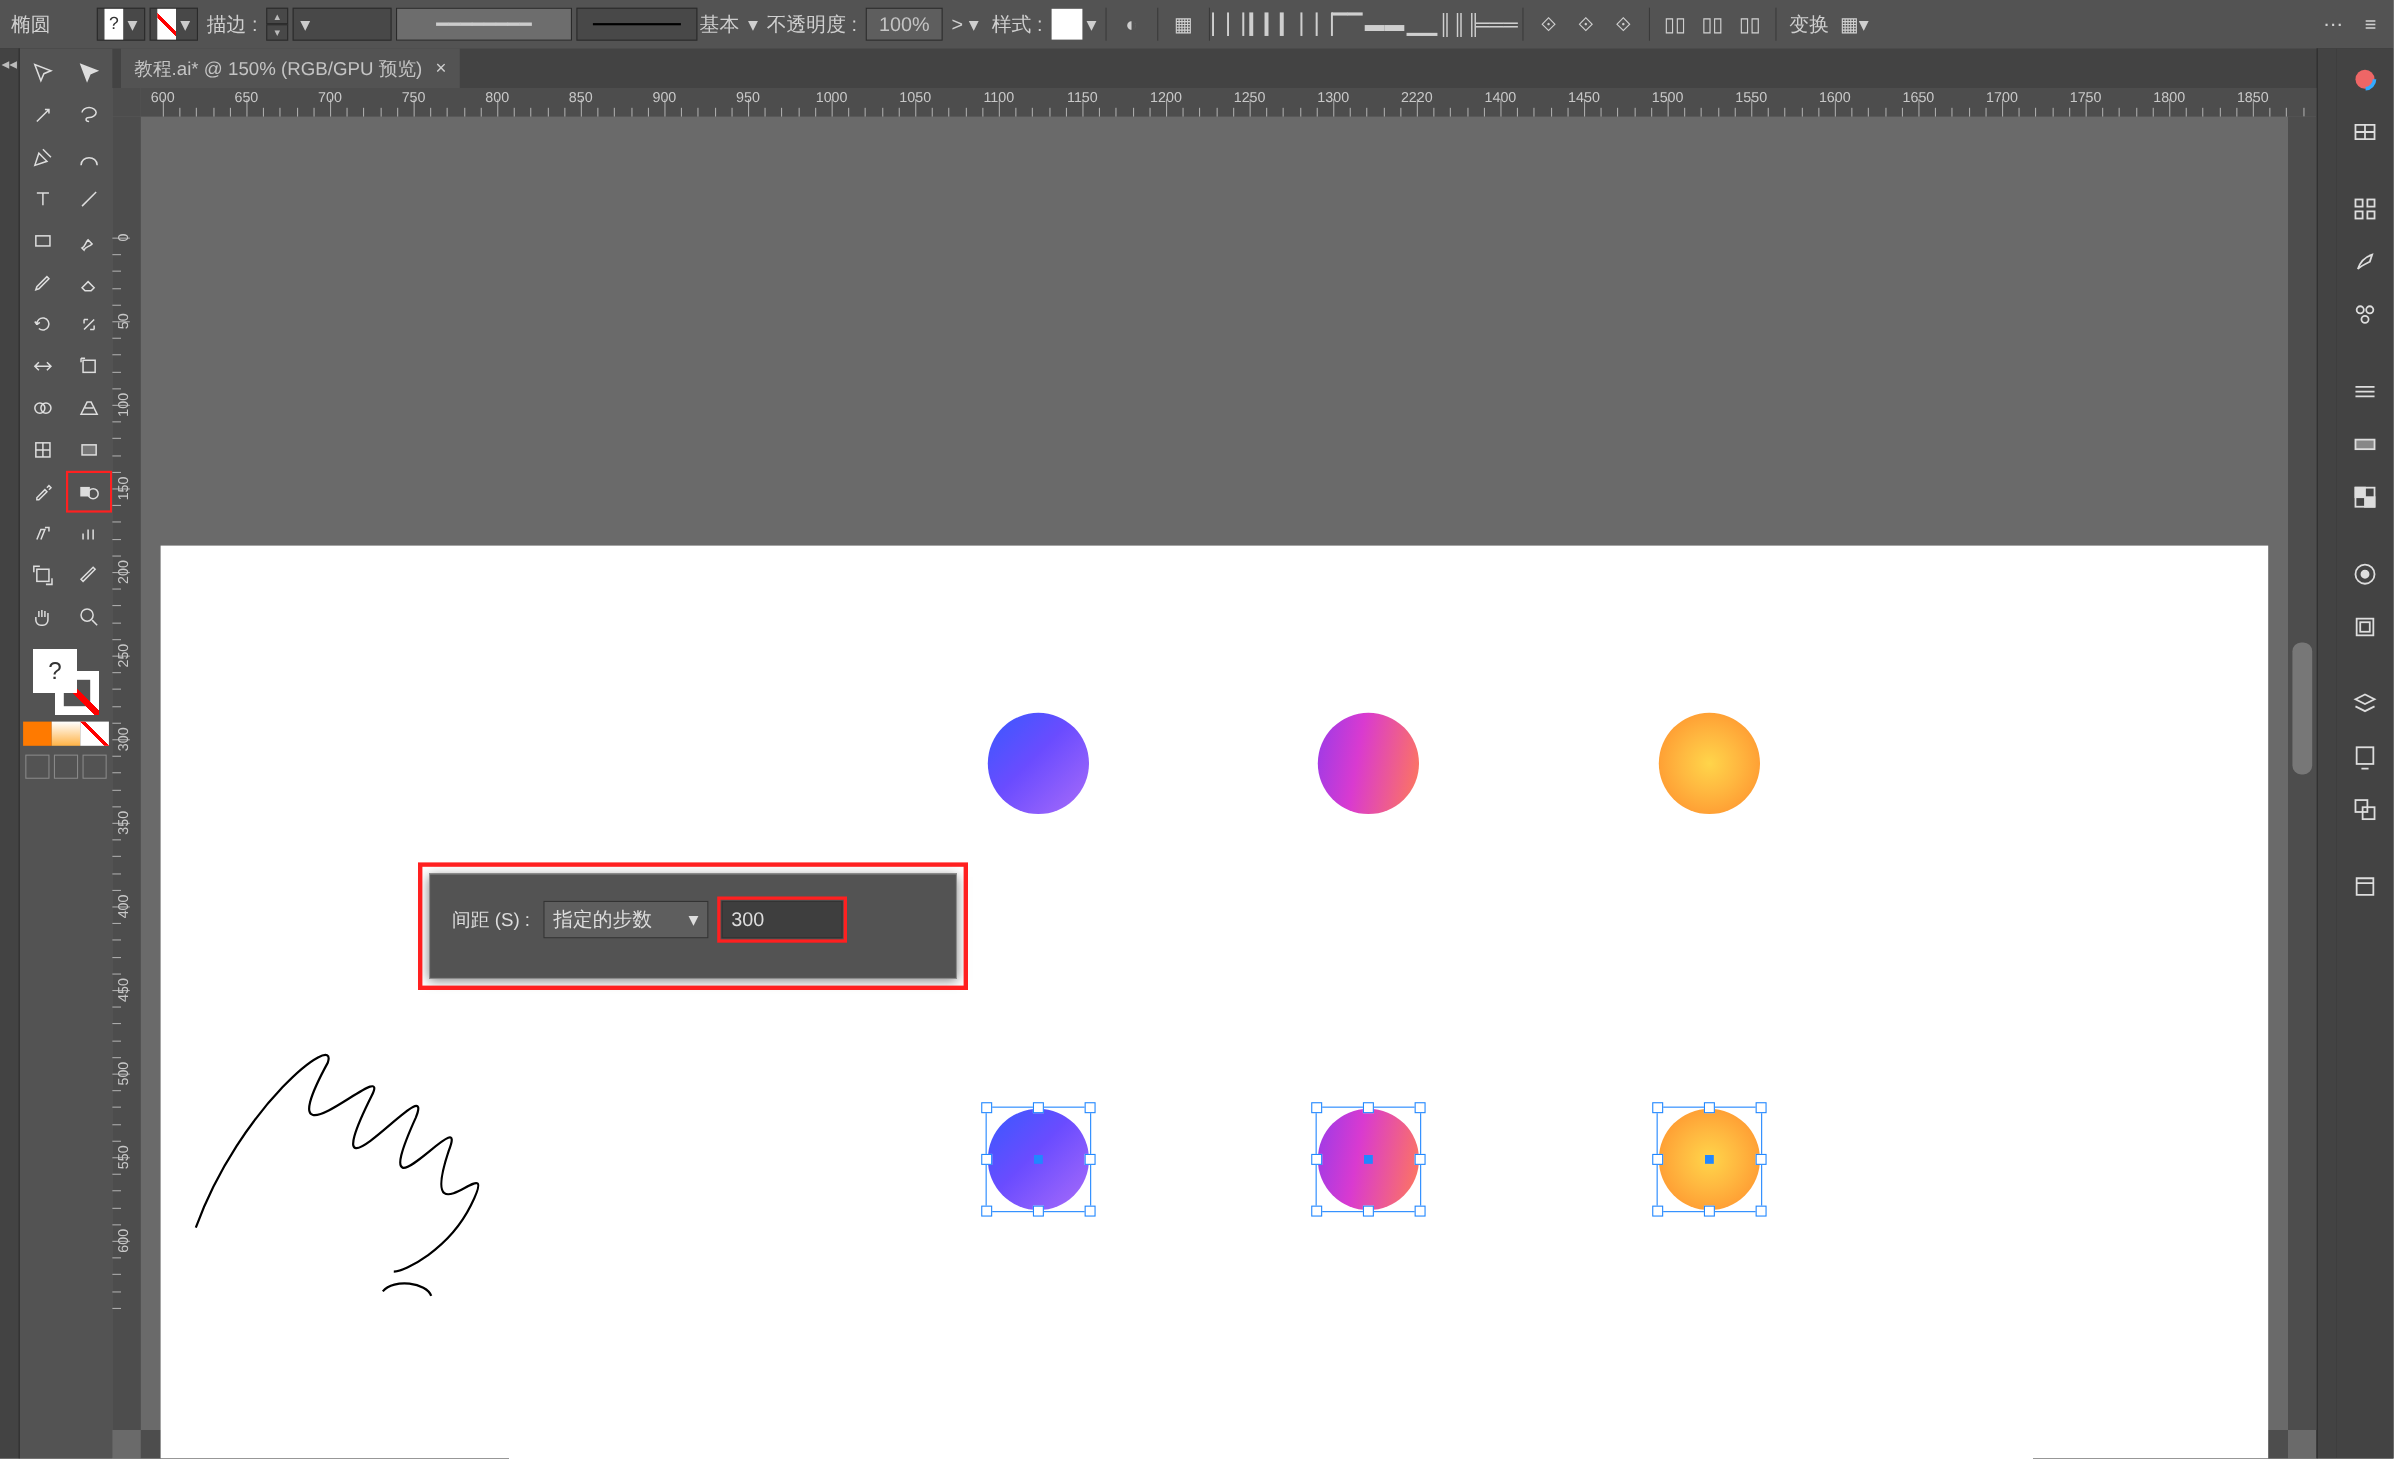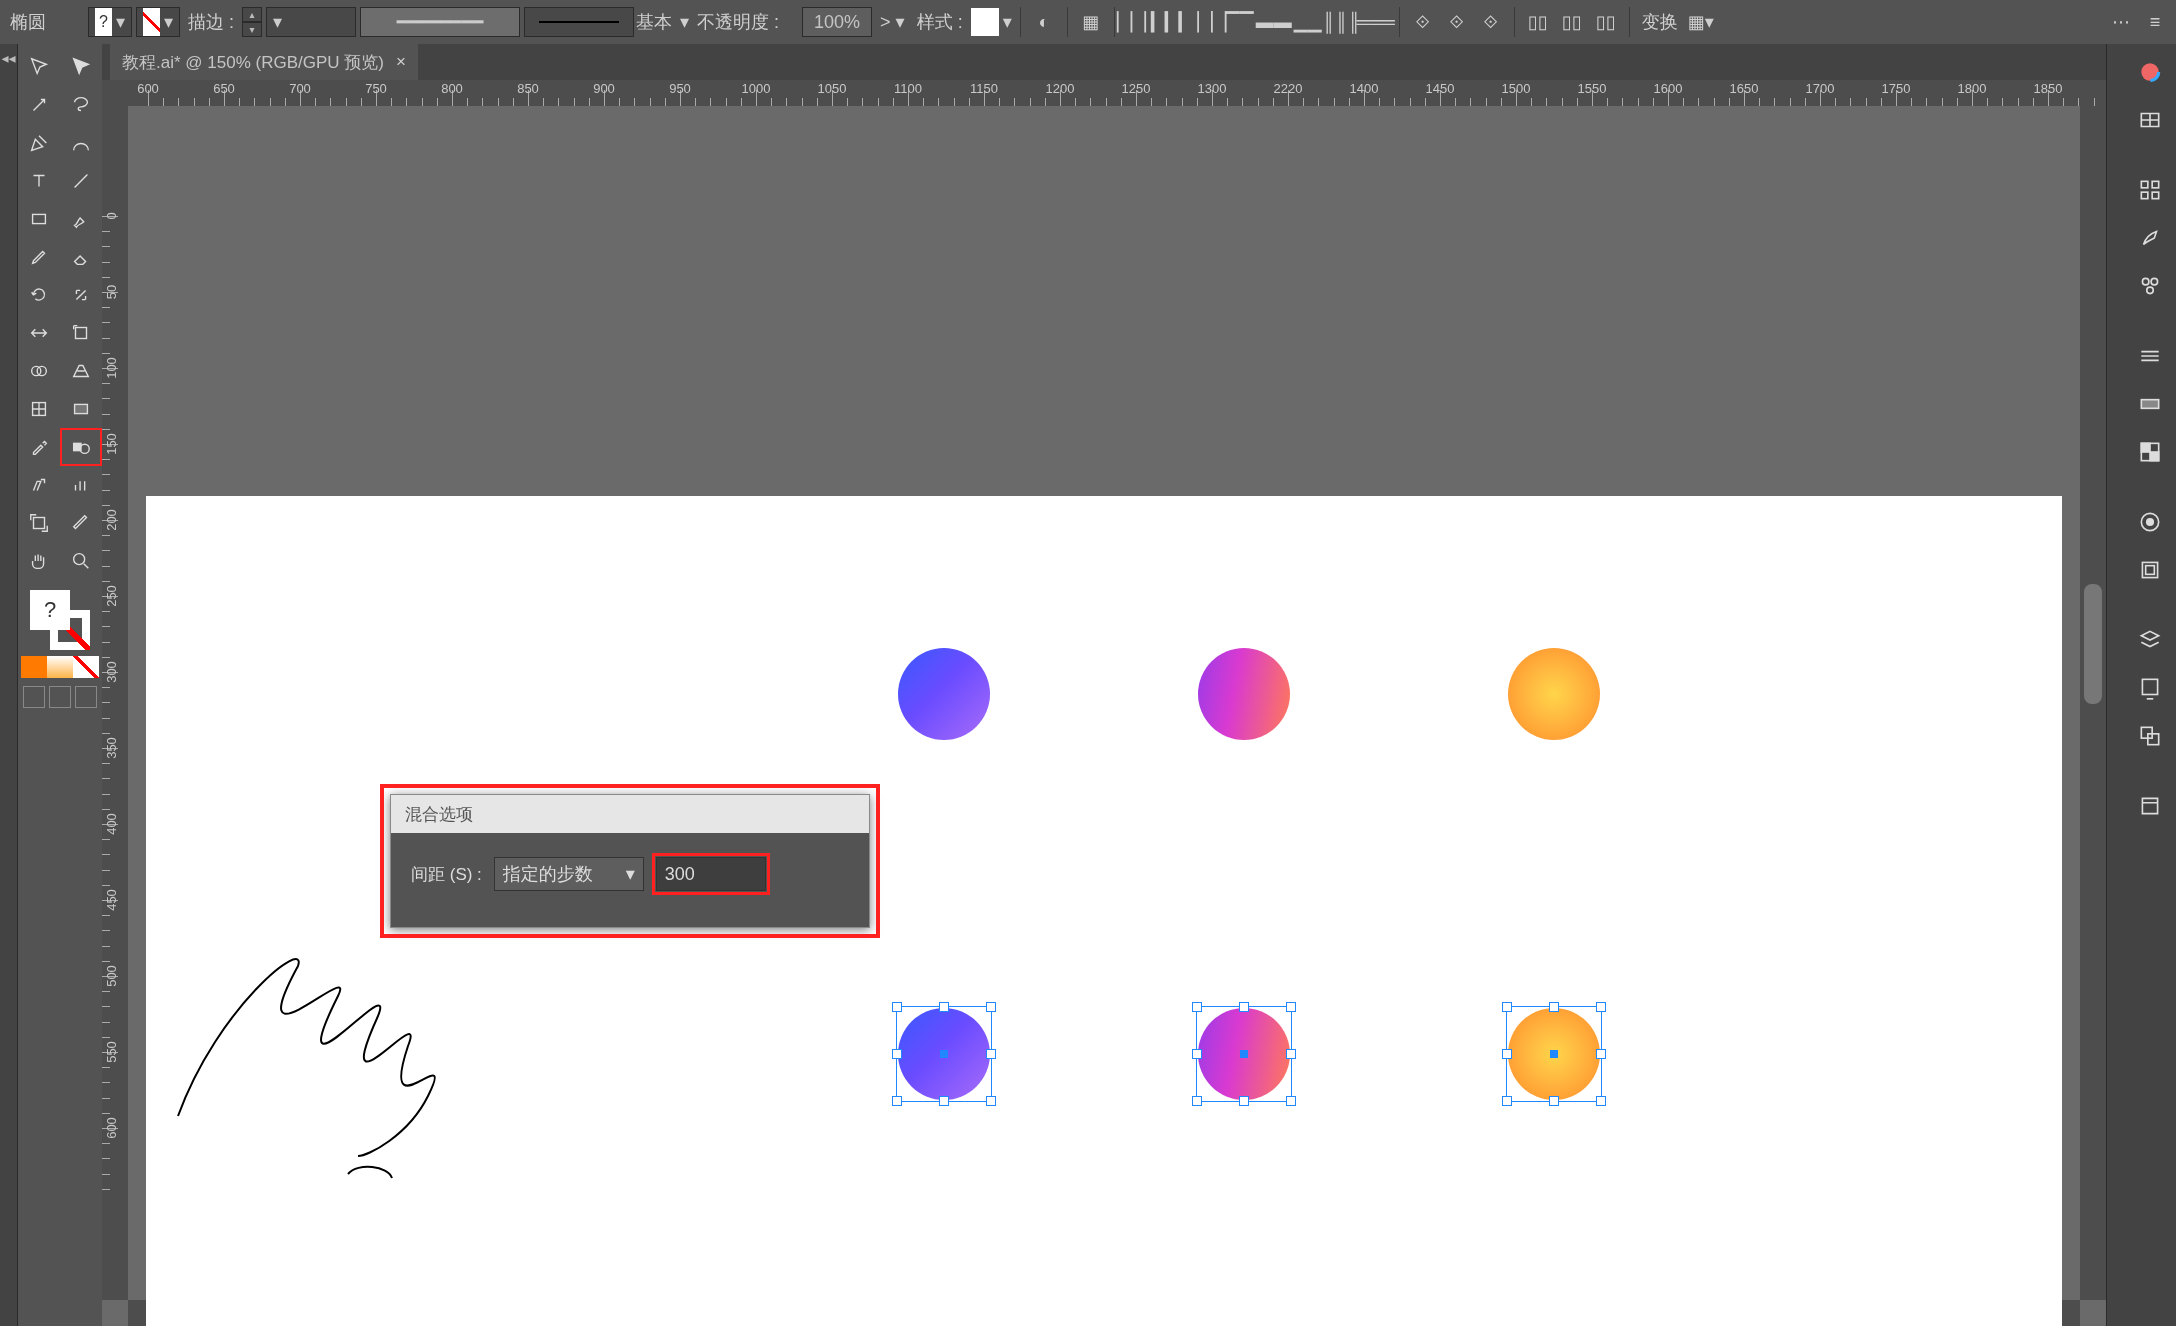--- a/index.html
+++ b/index.html
@@ -13,21 +13,21 @@
 .topbar .fillswatch { width: 28px; height: 28px; background: #fff; color:#333; display:flex;align-items:center;justify-content:center;font-size:16px; }
 .topbar .strokeswatch { width: 28px; height: 28px; background:#fff; position:relative;}
 .topbar .strokeswatch::after{content:"";position:absolute;inset:0;background:linear-gradient(45deg,transparent 45%,red 45%,red 55%,transparent 55%);}
 .topbar .dd { height: 30px; background:#484848; border:1px solid #2a2a2a; display:inline-flex; align-items:center; padding:0 6px; color:#ccc;}
 .topbar .dd.w50{width:44px;}
 .topbar .dd.w110{width:160px;justify-content:center;}
 .topbar .stepper{display:inline-flex;flex-direction:column;gap:0;}
 .topbar .stepper div{width:20px;height:15px;background:#484848;border:1px solid #2a2a2a;color:#bbb;display:flex;align-items:center;justify-content:center;font-size:10px;}
 .topbar .brushline{width:110px;height:30px;background:#484848;border:1px solid #2a2a2a;display:flex;align-items:center;justify-content:center;}
 .topbar .brushline span{display:block;width:80px;height:0;border-top:2px solid #000;}
-.topbar .opacityval{width:70px;height:30px;background:#5e5e5e;border:1px solid #2a2a2a;display:flex;align-items:center;justify-content:center;margin-left:15px;}
+.topbar .opacityval{width:70px;height:30px;background:#5e5e5e;border:1px solid #2a2a2a;display:flex;align-items:center;justify-content:center;}
 .topbar .styleswatch{width:28px;height:28px;background:#fff;}
 .topbar .iconbtn{width:30px;height:30px;display:flex;align-items:center;justify-content:center;cursor:pointer;color:#cfcfcf;}
 .topbar .sep{width:1px;height:30px;background:#3a3a3a;margin:0 4px;}
 
 
 .main { position: absolute; top:44px; left:0; right:0; bottom:0; display:flex; }
 
 .collapse-left{width:18px;background:#434343;border-right:1px solid #2a2a2a;display:flex;align-items:flex-start;justify-content:center;padding-top:6px;color:#bbb;font-size:14px;}
 
 .tools { width: 84px; background:#535353; padding:4px 0; display:flex; flex-direction:column; align-items:center;}
@@ -665,21 +665,20 @@
           <div class="hnd" style="left:calc(50% - 5px);top:-5px"></div>
             <div class="hnd" style="left:calc(50% - 5px);bottom:-5px"></div>
           <div class="hnd" style="top:calc(50% - 5px);left:-5px"></div>
             <div class="hnd" style="top:calc(50% - 5px);right:-5px"></div>
           <div class="anchor" style="left:calc(50% - 4px);top:calc(50% - 4px)"></div>
         </div>
 
       </div>
 
       <div class="dialog">
-        <div class="title">混合选项</div>
         <div class="body">
           <div class="frow">
             <span class="lab">间距 (S) :</span>
             <div class="sel">
               <span>指定的步数</span>
               <span>▾</span>
             </div>
             <div class="num">300</div>
           </div>
         </div>

